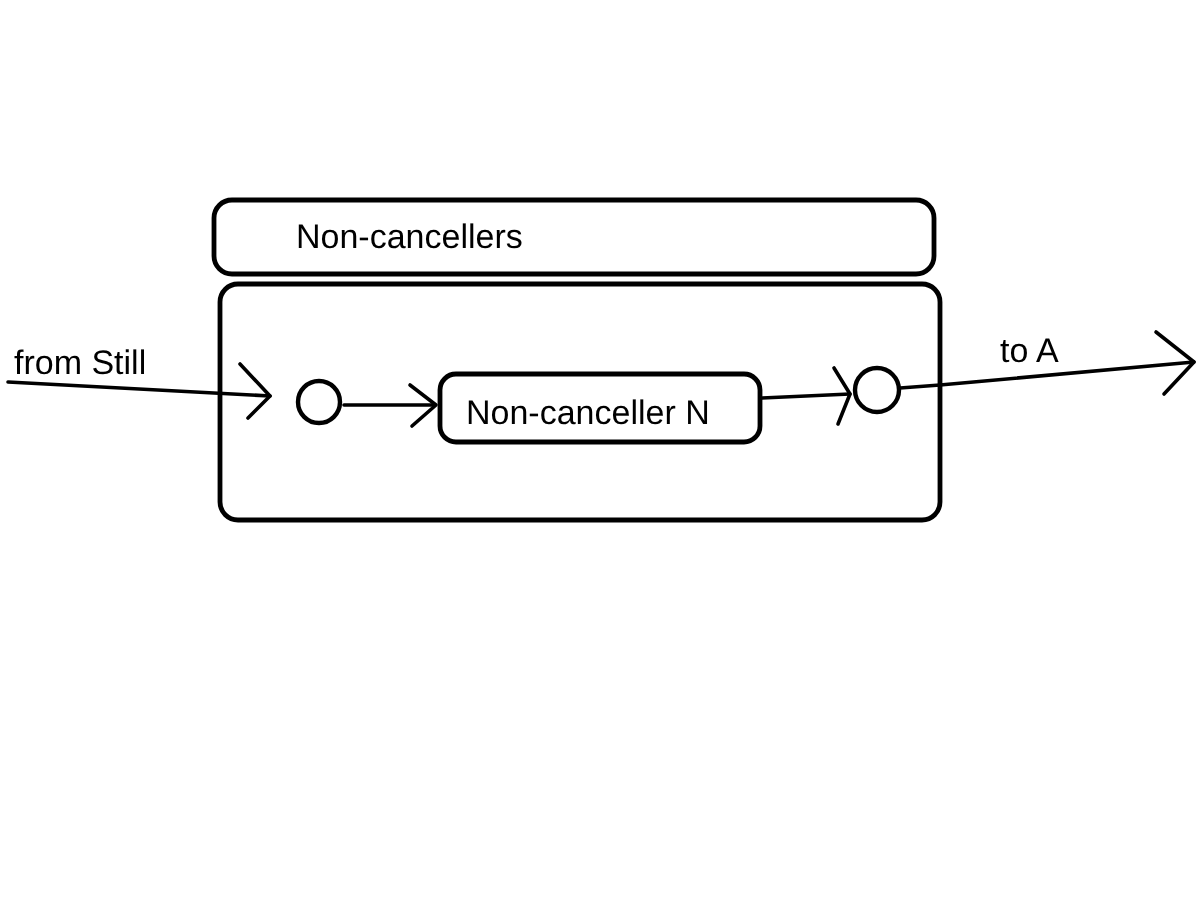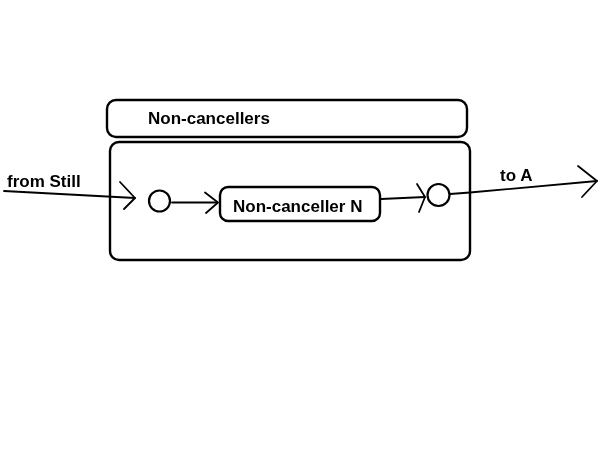--- a/index.html
+++ b/index.html
@@ -6,21 +6,20 @@
     margin: 0;
     padding: 0;
     background: #ffffff;
   }
   .canvas {
     position: relative;
     width: 600px;
     height: 358px;
     background: #ffffff;
     overflow: hidden;
-    font-weight: bold;
   }
   svg {
     display: block;
   }
   .diagram-text {
     font-family: "Liberation Sans", sans-serif;
     font-size: 17px;
     fill: #000000;
   }
   .box {

